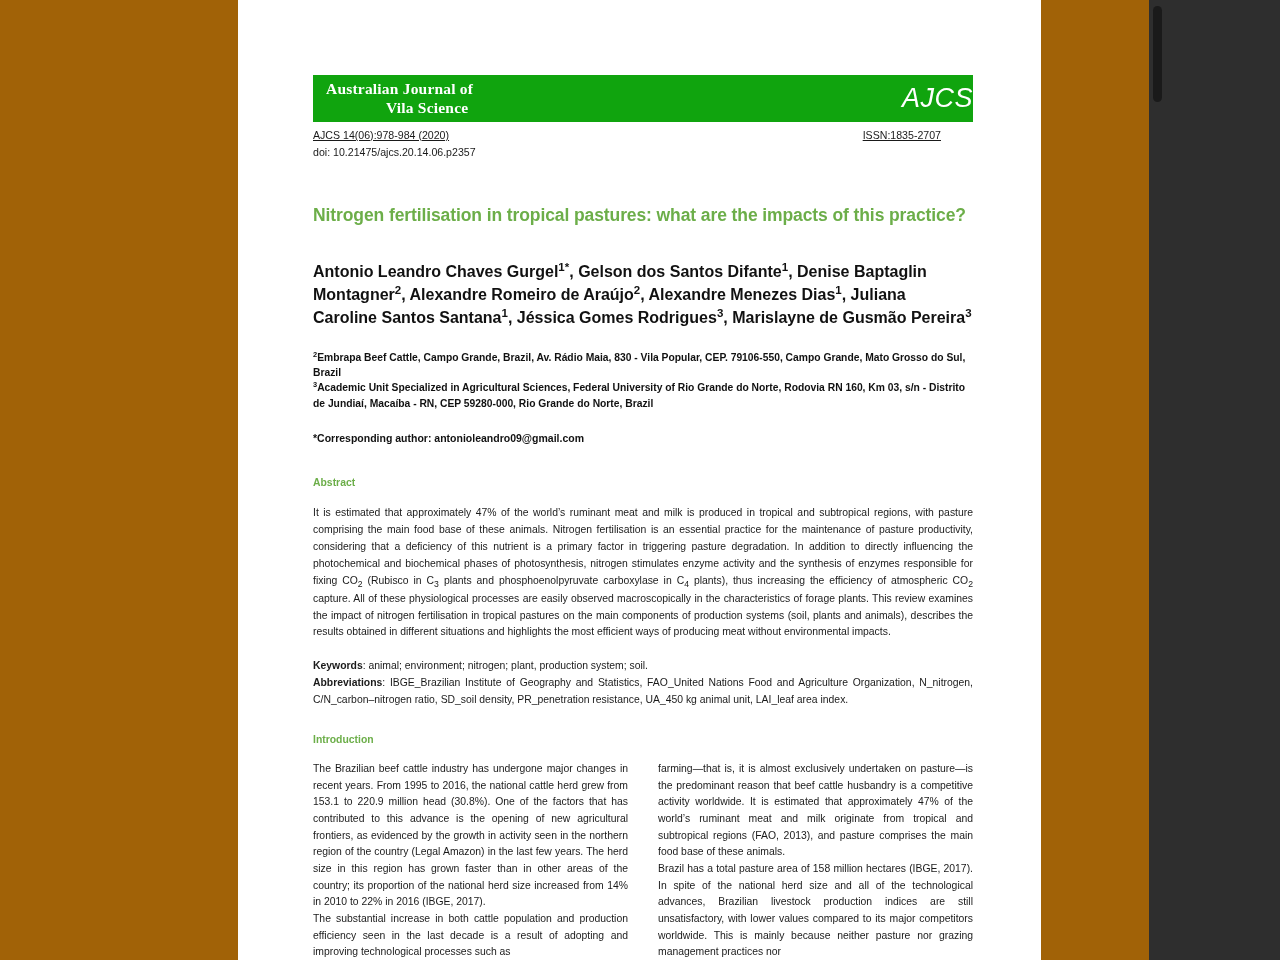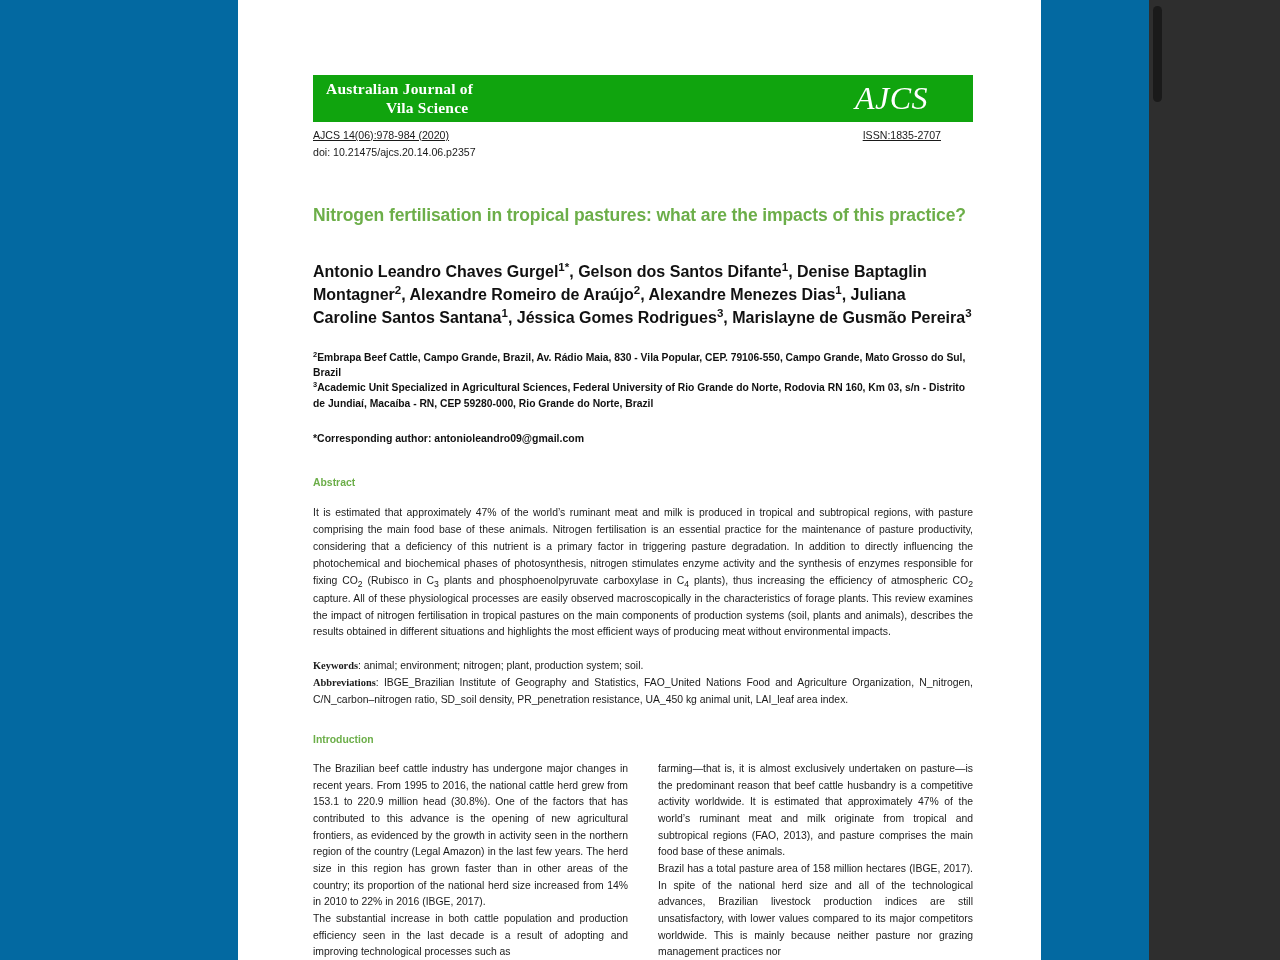--- a/index.html
+++ b/index.html
@@ -9,21 +9,21 @@
     width: 1280px;
     height: 960px;
     overflow: hidden;
     font-family: "Liberation Sans", sans-serif;
   }
 
   #viewer {
     position: relative;
     width: 1164px;
     height: 960px;
-    background: #0369a1;
+    background: #a16207;
   }
 
   
   #page {
     position: absolute;
     left: 238px;
     top: 0px;
     width: 803px;
     height: 960px;
     background: #ffffff;
@@ -53,25 +53,24 @@
     line-height: 1.18;
     font-weight: 700;
     padding-left: 13px;
     letter-spacing: 0.2px;
   }
   .masthead-title .line2 {
     display: block;
     padding-left: 60px;
   }
   .masthead-logo {
-    font-family: Liberation Serif, serif;
+    font-family: Liberation Sans, sans-serif;
     font-style: italic;
     color: #ffffff;
-    font-size: 32px;
-    padding-right: 45px;
+    font-size: 27px;
     letter-spacing: 0.5px;
   }
 
   
   .cite-block {
     margin-top: 5px;
     font-size: 10.6px;
     color: #1a1a1a;
     line-height: 1.62;
   }
@@ -139,21 +138,21 @@
     text-align: justify;
   }
 
   .keywords-block {
     margin-top: 17px;
     font-size: 10.4px;
     color: #1a1a1a;
     line-height: 1.62;
     text-align: justify;
   }
-  .keywords-block b { font-weight: 700; font-family: Liberation Serif, serif; }
+  .keywords-block b { font-weight: 700; }
 
   
   .columns {
     margin-top: 16px;
     display: flex;
     gap: 30px;
   }
   .column {
     width: 315px;
     font-size: 10.4px;

